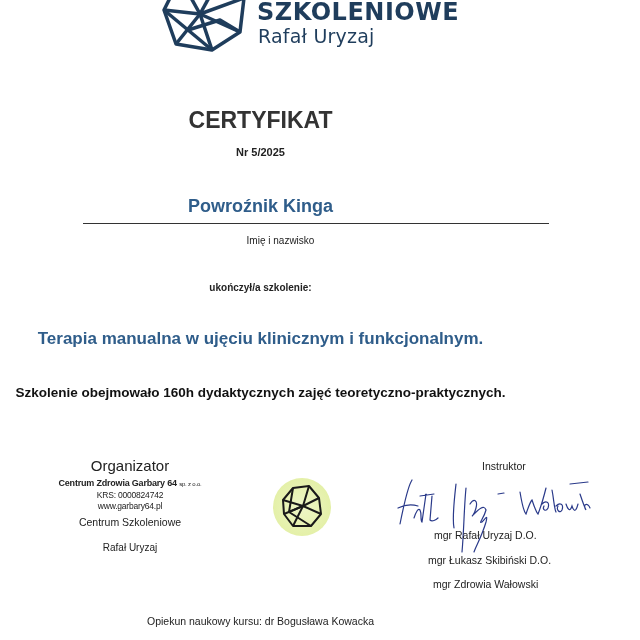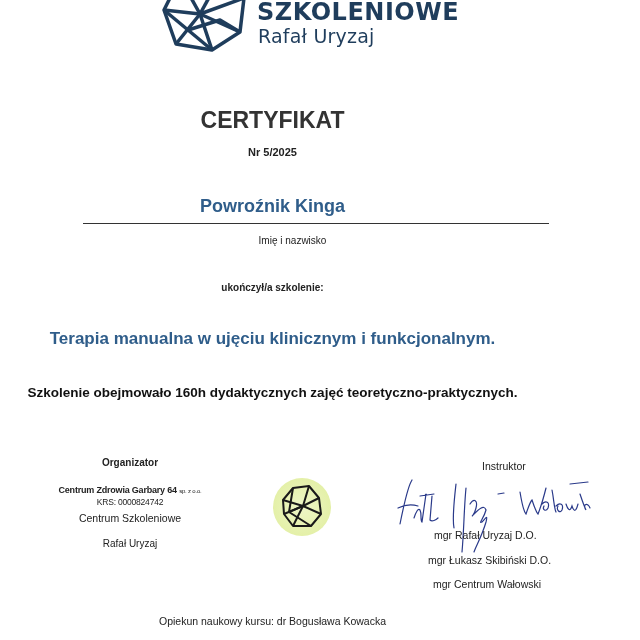--- a/index.html
+++ b/index.html
@@ -9,21 +9,21 @@
     }
     body {
       width: 640px;
       height: 640px;
       position: relative;
       overflow: hidden;
       font-family: "DejaVu Sans", "Liberation Sans", sans-serif;
       color: #222;
     }
     .abs { position: absolute; }
-    .center-x { left: 12px; width: 521px; text-align: center; }
+    .center-x { left: 0; width: 521px; text-align: center; }
 
     
     .logo-mark { left: 160px; top: -30px; width: 88px; height: 82px; }
     .brand-line1 {
       left: 257px; top: -2px;
       font-family: "DejaVu Sans", sans-serif;
       font-weight: bold;
       font-size: 24px;
       color: #1f3d5c;
       letter-spacing: 0.5px;
@@ -90,21 +90,21 @@
       font-size: 13.5px;
       color: #111;
     }
 
     
     .organizer {
       left: 40px; top: 457px; width: 180px; text-align: center;
       font-family: "Liberation Sans", sans-serif;
       color: #222;
     }
-    .org-heading { font-size: 10px; margin-bottom: 17px; font-weight: bold; }
+    .org-heading { font-size: 15px; margin-bottom: 4px; }
     .org-company { font-size: 9px; font-weight: bold; line-height: 11px; letter-spacing: -0.2px; }
     .org-company small { font-size: 6px; font-weight: normal; }
     .org-line { font-size: 8.5px; line-height: 11px; letter-spacing: -0.2px; }
     .org-centre { font-size: 10.5px; margin-top: 4px; }
     .org-person { font-size: 10px; margin-top: 14px; }
 
     
     .seal {
       left: 273px; top: 478px; width: 58px; height: 58px;
       border-radius: 50%;
@@ -161,20 +161,21 @@
 <div class="abs center-x course">Terapia manualna w ujęciu klinicznym i funkcjonalnym.</div>
 <div class="abs center-x course-desc">Szkolenie obejmowało 160h dydaktycznych zajęć teoretyczno-praktycznych.</div>
 
 <div class="abs organizer">
   <div class="org-heading">Organizator</div>
   <div class="org-company">
     <span>Centrum Zdrowia Garbary 64</span>
     <small>sp. z o.o.</small>
   </div>
   <div class="org-line">KRS: 0000824742</div>
+  <div class="org-line">www.garbary64.pl</div>
   <div class="org-centre">Centrum Szkoleniowe</div>
   <div class="org-person">Rafał Uryzaj</div>
 </div>
 
 <div class="abs seal">
   <svg width="42" height="46" viewBox="0 0 42 46">
     <g fill="none" stroke="#1a1a1a" stroke-width="2" stroke-linejoin="round">
       <polygon points="12,4 28,2 38,14 40,30 30,42 12,42 3,30 2,16"></polygon>
       <polyline points="12,4 8,28 30,42"></polyline>
       <polyline points="28,2 22,22 40,30"></polyline>
@@ -194,15 +195,15 @@
 
       <path d="M64,10 C62,28 60,44 62,54 M74,14 C72,34 72,56 70,78 M78,30 C82,24 86,26 84,34 C82,42 78,44 82,40 C86,36 92,30 94,36 C92,44 86,50 90,48 C94,44 96,40 94,48 C90,62 84,72 82,78"></path>
       <path d="M106,20 L112,19"></path>
 
       <path d="M128,18 C130,30 132,38 134,40 C136,34 138,28 140,26 C142,32 144,38 146,40 C150,30 152,22 154,14 M150,30 C154,26 158,28 156,34 C154,38 150,36 152,32 M160,16 C162,26 162,34 164,38 M164,32 C168,28 172,30 170,36 C168,40 164,36 166,32 M174,30 C176,36 178,38 180,32 C182,38 184,38 186,30 M178,10 L196,8 M188,20 C190,26 192,32 194,36 C190,30 196,28 198,34"></path>
     </g>
   </svg>
 </div>
 <div class="abs instr instr-1">mgr Rafał Uryzaj D.O.</div>
 <div class="abs instr instr-2">mgr Łukasz Skibiński D.O.</div>
-<div class="abs instr instr-3">mgr Centrum Wałowski</div>
+<div class="abs instr instr-3">mgr Zdrowia Wałowski</div>
 
 <div class="abs center-x supervisor">Opiekun naukowy kursu: dr Bogusława Kowacka</div>
 
 </body></html>

